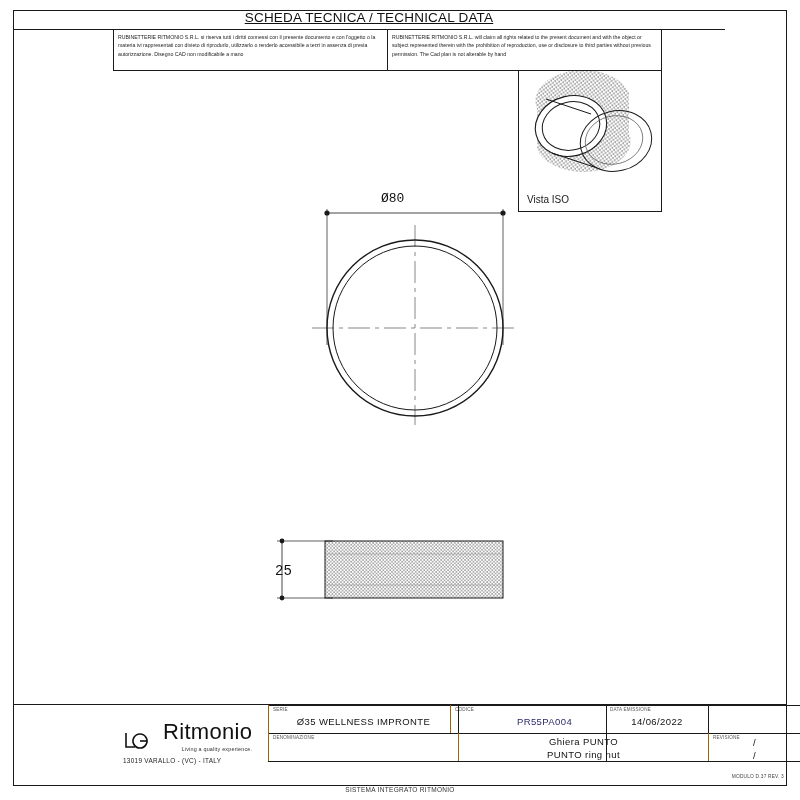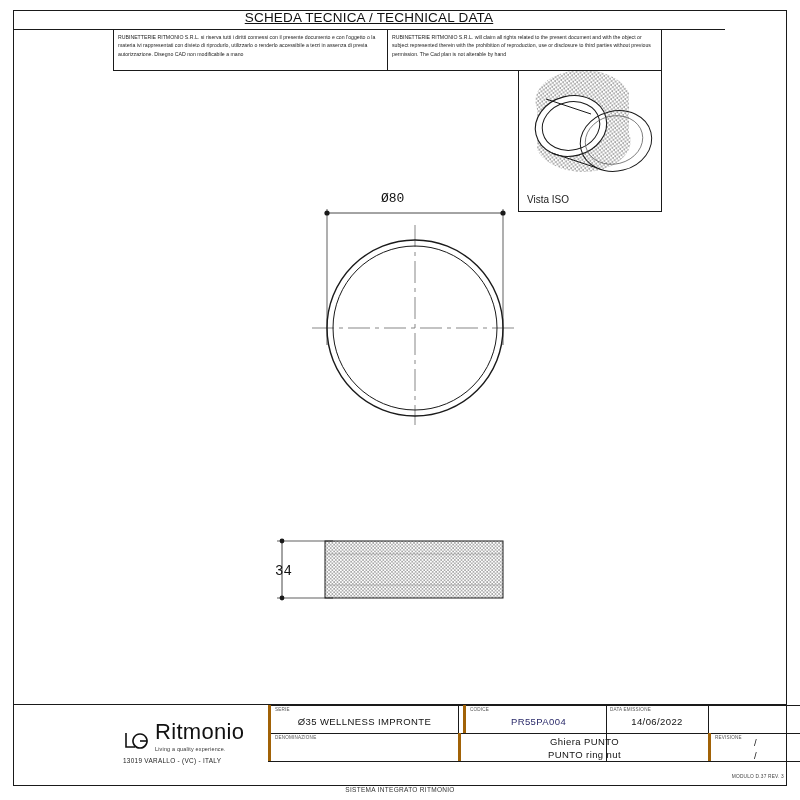--- a/index.html
+++ b/index.html
@@ -142,21 +142,21 @@
     letter-spacing: .3px;
   }
   .tb-grid {
     position: absolute;
     left: 255px; top: 0px;
     width: 532px; height: 57px;
   }
   .tb-cell {
     position: absolute;
     box-sizing: border-box;
-    border-left: 3px solid #a16207;
+    border-left: 1px solid #a16207;
     height: 28px;
   }
   .tb-cap {
     position: absolute;
     font-size: 4.6px;
     color: #555;
     letter-spacing: .2px;
     top: 2px; left: 4px;
     text-transform: uppercase;
   }
@@ -256,21 +256,21 @@
       <circle cx="203" cy="18" r="2.6" fill="#1a1a1a"></circle>
 
       <line x1="12" y1="133" x2="218" y2="133" stroke="#555" stroke-width="0.7" stroke-dasharray="22,5,4,5"></line>
       <line x1="115" y1="30" x2="115" y2="236" stroke="#555" stroke-width="0.7" stroke-dasharray="22,5,4,5"></line>
 
       <circle cx="115" cy="133" r="88" fill="none" stroke="#1a1a1a" stroke-width="1.4"></circle>
       <circle cx="115" cy="133" r="82" fill="none" stroke="#1a1a1a" stroke-width="1"></circle>
     </svg>
   </div>
 
-  <div class="dim-label" id="h-label">34</div>
+  <div class="dim-label" id="h-label">25</div>
   <div class="view-side">
     <svg width="275" height="100" viewBox="0 0 275 100">
       <defs>
         <pattern id="knurl2" width="3.4" height="3.4" patternUnits="userSpaceOnUse">
           <circle cx="0.9" cy="0.9" r="0.62" fill="#2b2b2b"></circle>
           <circle cx="2.6" cy="2.6" r="0.62" fill="#2b2b2b"></circle>
         </pattern>
       </defs>
 
       <line x1="27" y1="21" x2="27" y2="78" stroke="#1a1a1a" stroke-width="0.8"></line>
@@ -282,21 +282,21 @@
 
       <rect x="70" y="21" width="178" height="57" fill="url(#knurl2)" stroke="#1a1a1a" stroke-width="1"></rect>
 
       <line x1="70" y1="34" x2="248" y2="34" stroke="#888" stroke-width="0.5"></line>
       <line x1="70" y1="65" x2="248" y2="65" stroke="#888" stroke-width="0.5"></line>
     </svg>
   </div>
 
   <div class="titleblock">
     <div class="tb-logo">
-      <div style="display:flex;align-items:flex-end;gap:6px;">
+      <div style="display:flex;align-items:flex-end;gap:14px;text-align:right;">
         <span>
           <svg width="26" height="22" viewBox="0 0 26 22">
             <path d="M3,3 L3,17 L12,17" fill="none" stroke="#111" stroke-width="1.6"></path>
             <path d="M17,4 a7,7 0 1,0 0.01,0" fill="none" stroke="#111" stroke-width="1.6"></path>
             <line x1="17" y1="11" x2="24" y2="11" stroke="#111" stroke-width="1.6"></line>
           </svg>
         </span>
         <div>
           <div class="tb-brand">Ritmonio</div>
           <div class="tb-tag">Living a quality experience.</div>
@@ -313,21 +313,21 @@
 
       <div class="tb-vline" style="left:0;top:0;height:56px;"></div>
       <div class="tb-vline" style="left:190px;top:0;height:56px;"></div>
       <div class="tb-vline" style="left:338px;top:0;height:56px;"></div>
       <div class="tb-vline" style="left:440px;top:0;height:56px;"></div>
 
       <div class="tb-cell" style="left:0;top:0;width:190px;">
         <span class="tb-cap">SERIE</span>
         <span class="tb-val">Ø35  WELLNESS  IMPRONTE</span>
       </div>
-      <div class="tb-cell" style="left:195px;top:0;width:148px;">
+      <div class="tb-cell" style="left:182px;top:0;width:148px;padding-left:20px;">
         <span class="tb-cap">CODICE</span>
         <span class="tb-val code-val">PR55PA004</span>
       </div>
       <div class="tb-cell" style="left:338px;top:0;width:154px;border-left:none;">
         <span class="tb-cap" style="left:4px;">DATA EMISSIONE</span>
         <span class="tb-val" style="width:102px;left:0;">14/06/2022</span>
       </div>
 
       <div class="tb-cell" style="left:0;top:28px;width:190px;">
         <span class="tb-cap">DENOMINAZIONE</span>

